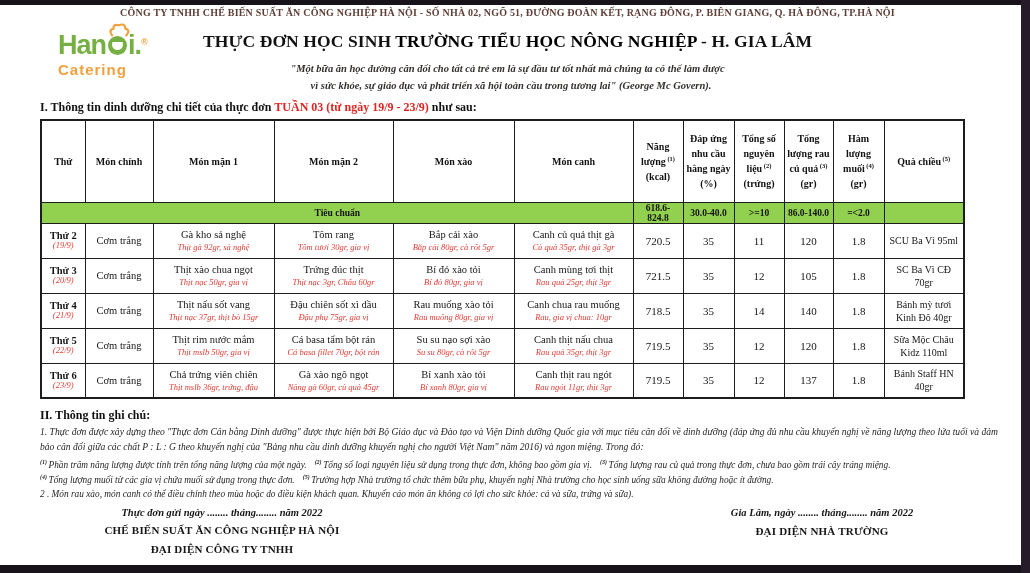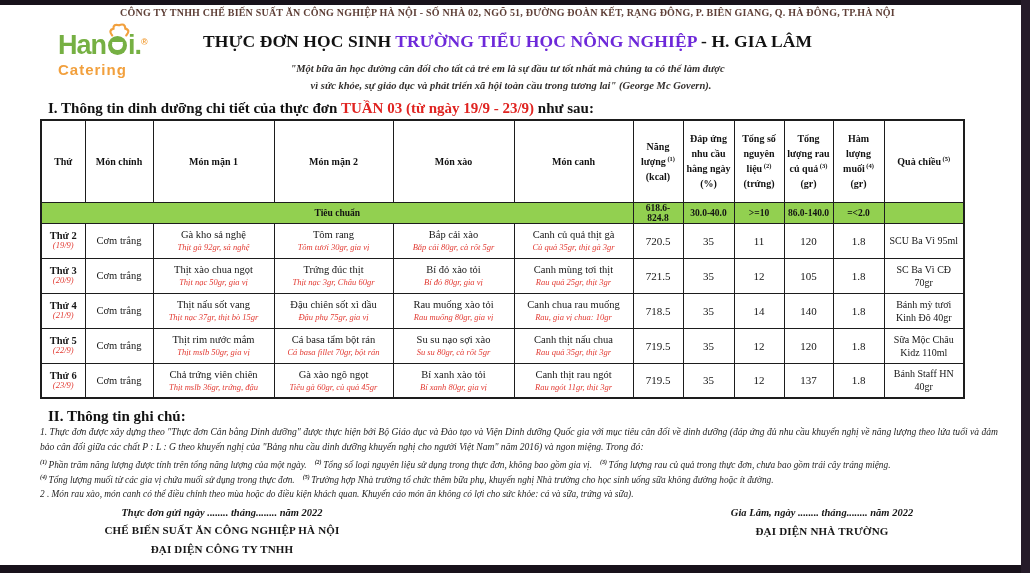--- a/index.html
+++ b/index.html
@@ -30,27 +30,27 @@
             background:#fff; border-radius:0 0 10px 10px; }
   .logo-o::before { content:""; position:absolute; left:4px; top:6px; width:11px; height:2px;
             background:#fff; border-radius:2px; }
   .logo-hat { position:absolute; top:-15px; left:-2px; width:26px; height:17px; }
   .logo-reg { color:#f2a03d; font-size:9px; vertical-align:9px; letter-spacing:0; }
   .logo-sub { font-family:"Liberation Sans", "DejaVu Sans", sans-serif; color:#f2a03d;
               font-size:15px; font-weight:bold; letter-spacing:1px; margin:2px 0 0 0; }
 
   .doc-title { position:absolute; top:31px; left:0; width:1015px; text-align:center;
                font-size:17.5px; font-weight:bold; color:#121212; letter-spacing:.1px; }
-  .doc-title .red { color:#6d28d9; }
+  .doc-title .red { color:#000000; }
 
   .quote-line { position:absolute; left:0; width:1015px; text-align:center;
                 font-size:10.5px; font-style:italic; font-weight:bold; color:#33302e; }
   .quote-1 { top:63px; } .quote-2 { top:80px;padding-left:7px; }
 
-  .sec-heading { position:absolute; left:48px; font-size:15px; font-weight:bold; color:#121212; }
+  .sec-heading { position:absolute; left:40px; font-size:12px; font-weight:bold; color:#121212; }
   .sec-1 { top:100px; }
   .sec-1 .red { color:#e02421; }
   .sec-2 { top:408px; }
 
   
   table.menu { position:absolute; top:119px; left:40px; width:923px;
                border-collapse:collapse; table-layout:fixed; background:#fff;
                border:2px solid #1d1d1d; }
   .menu th, .menu td { border:1px solid #1d1d1d; padding:0 2px; text-align:center;
                vertical-align:middle; overflow:hidden; }
@@ -276,21 +276,21 @@
             <div class="day-name">Thứ 6</div>
             <div class="day-date">(23/9)</div>
           </td>
           <td class="rice-cell">Cơm trắng</td>
           <td>
             <div class="dish-name">Chả trứng viên chiên</div>
             <div class="dish-sub">Thịt mslb 36gr, trứng, đậu</div>
           </td>
           <td>
             <div class="dish-name">Gà xào ngô ngọt</div>
-            <div class="dish-sub">Tiêu gà 60gr, củ quả 45gr</div>
+            <div class="dish-sub">Năng gà 60gr, củ quả 45gr</div>
           </td>
           <td>
             <div class="dish-name">Bí xanh xào tỏi</div>
             <div class="dish-sub">Bí xanh 80gr, gia vị</div>
           </td>
           <td>
             <div class="dish-name">Canh thịt rau ngót</div>
             <div class="dish-sub">Rau ngót 11gr, thịt 3gr</div>
           </td>
           <td class="num-cell">719.5</td>

